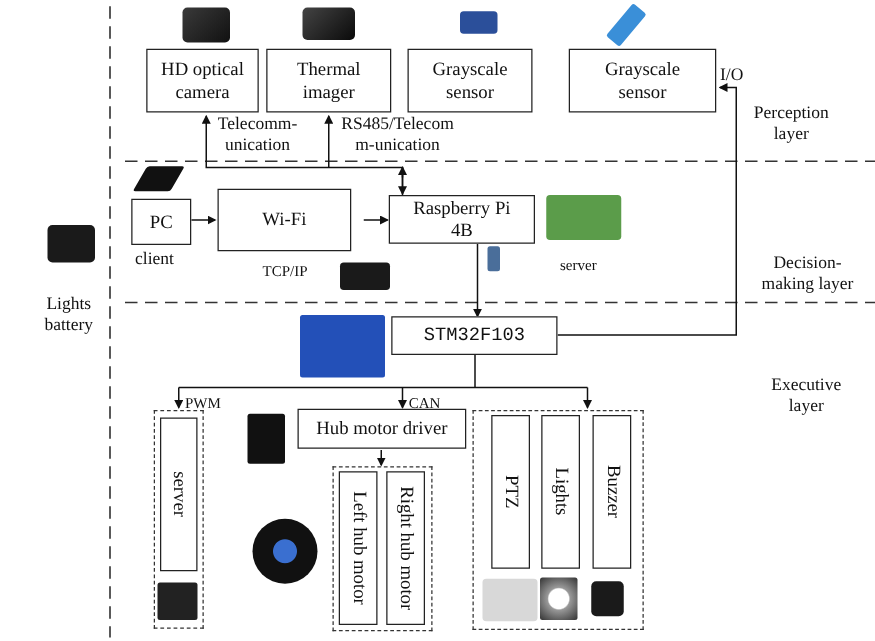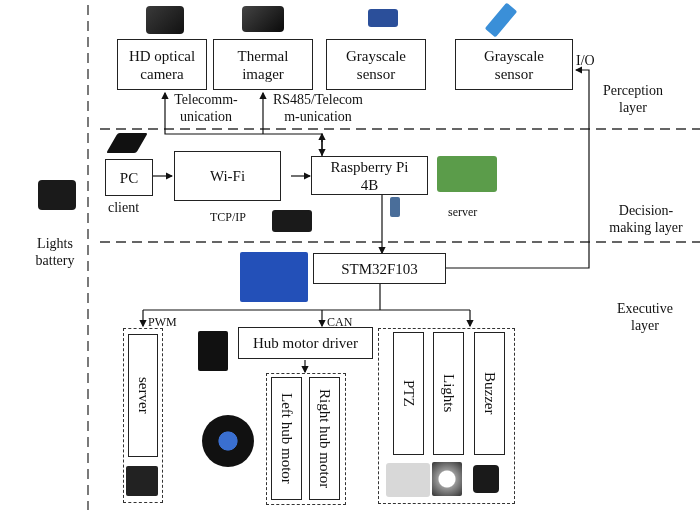--- a/index.html
+++ b/index.html
@@ -119,21 +119,21 @@
 
 <div class="img" style="left:38px;top:180px;width:38px;height:30px;background:#1a1a1a;border-radius:4px;"></div>
 <div class="lbl" style="left:25px;top:235px;width:60px;">
     <div>Lights</div>
     <div>battery</div>
   </div>
 <div class="lbl" style="left:0px;top:285px;width:86px;">
   </div>
 
 <div class="img" style="left:240px;top:252px;width:68px;height:50px;background:#2350b8;border-radius:2px;"></div>
-<div class="box" style="left:313px;top:253px;width:133px;height:31px;">STM32F103</div>
+<div class="box" style="left:313px;top:253px;width:133px;height:31px;font-family:Liberation Mono, monospace;">STM32F103</div>
 <div class="lbl small" style="left:148px;top:314px;">PWM</div>
 <div class="lbl small" style="left:327px;top:314px;">CAN</div>
 <div class="lbl" style="left:605px;top:300px;width:80px;">
     <div>Executive</div>
     <div>layer</div>
   </div>
 
 <div class="dbox" style="left:123px;top:328px;width:40px;height:175px;"></div>
 <div class="vbox" style="left:128px;top:334px;width:30px;height:123px;">
     <span class="vtext">server</span>

